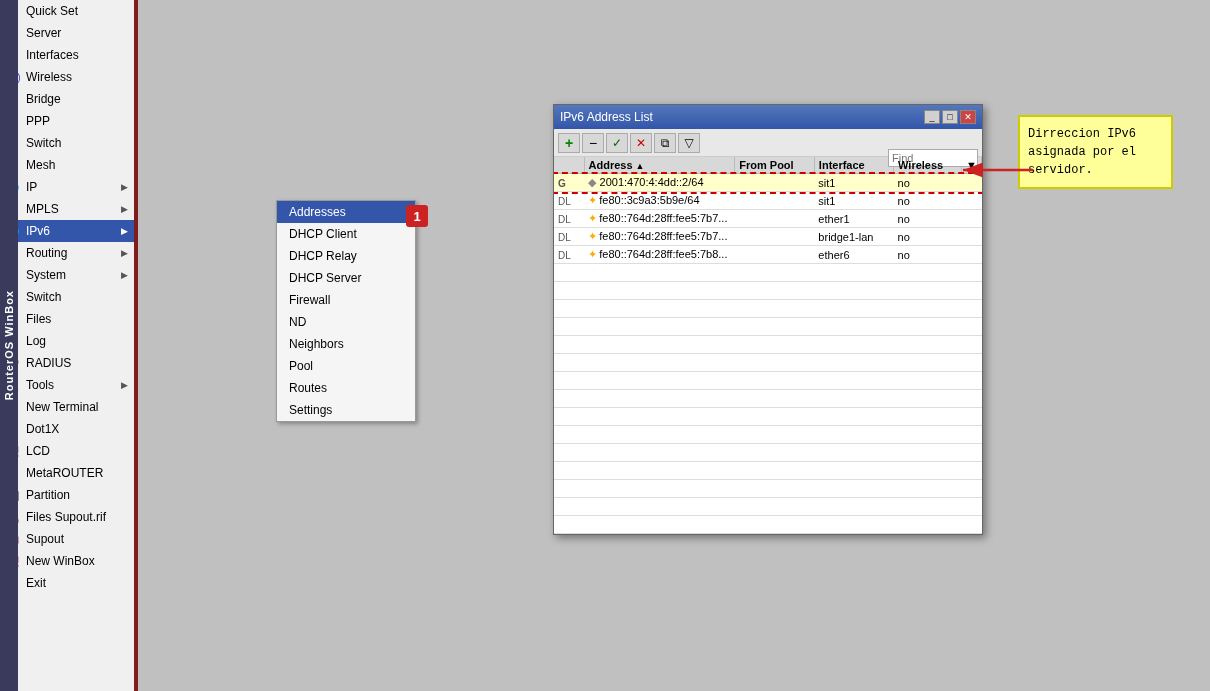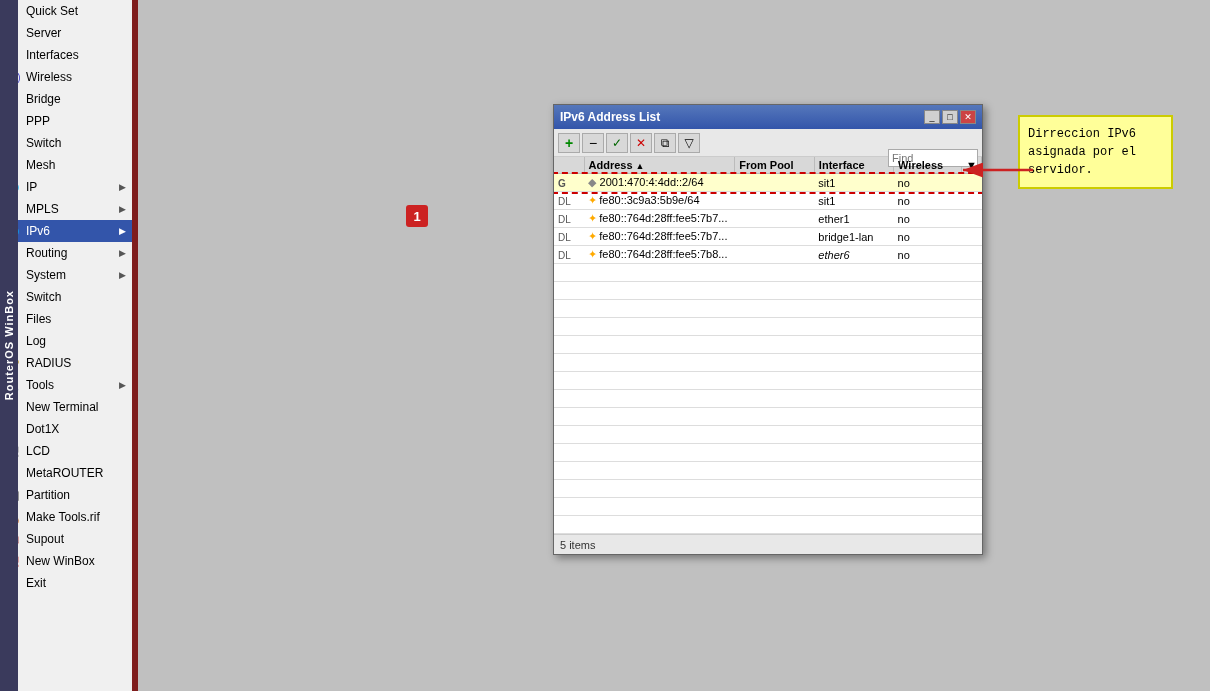--- a/index.html
+++ b/index.html
@@ -13,21 +13,21 @@
       position: relative;
     }
 
     
     .sidebar {
       position: absolute;
       left: 0; top: 0;
       width: 138px;
       height: 691px;
       background: #f0f0f0;
-      border-right: 6px solid #7f1d1d;
+      border-right: 4px solid #7f1d1d;
       overflow: hidden;
     }
 
     .sidebar-item {
       display: flex;
       align-items: center;
       padding: 3px 6px;
       height: 22px;
       cursor: pointer;
       white-space: nowrap;
@@ -137,21 +137,21 @@
       background: linear-gradient(to bottom, #5577bb, #3355aa);
       color: #fff;
       padding: 3px 6px;
       display: flex;
       align-items: center;
       justify-content: space-between;
       height: 24px;
     }
     .window-title {
       font-size: 12px;
-      font-weight: bold;
+      font-weight: normal;
     }
     .window-controls {
       display: flex;
       gap: 2px;
     }
     .win-btn {
       width: 16px;
       height: 14px;
       background: #d0d0d0;
       border: 1px solid #888;
@@ -387,21 +387,21 @@
   <div class="sidebar-item">
     <span class="icon" style="color:#448844">▪</span>
     <span class="label">MetaROUTER</span>
   </div>
   <div class="sidebar-item">
     <span class="icon" style="color:#cc8844">💾</span>
     <span class="label">Partition</span>
   </div>
   <div class="sidebar-item">
     <span class="icon" style="color:#44aacc">📤</span>
-    <span class="label">Make Tools.rif</span>
+    <span class="label">Files Supout.rif</span>
   </div>
   <div class="sidebar-item">
     <span class="icon" style="color:#4466cc">📖</span>
     <span class="label">Supout</span>
   </div>
   <div class="sidebar-item">
     <span class="icon" style="color:#cc4444">🖥</span>
     <span class="label">New WinBox</span>
   </div>
   <div class="sidebar-item">
@@ -409,20 +409,32 @@
     <span class="label">Exit</span>
   </div>
 </div>
 
 <div class="winbox-label">
   <span>RouterOS WinBox</span>
 </div>
 
 <div class="main-area">
 
+  <div class="dropdown-menu">
+    <div class="dropdown-item selected">Addresses</div>
+    <div class="dropdown-item">DHCP Client</div>
+    <div class="dropdown-item">DHCP Relay</div>
+    <div class="dropdown-item">DHCP Server</div>
+    <div class="dropdown-item">Firewall</div>
+    <div class="dropdown-item">ND</div>
+    <div class="dropdown-item">Neighbors</div>
+    <div class="dropdown-item">Pool</div>
+    <div class="dropdown-item">Routes</div>
+    <div class="dropdown-item">Settings</div>
+  </div>
 
   <div class="badge-1">1</div>
 
   <div class="ipv6-window">
 
     <div class="window-titlebar">
       <span class="window-title">IPv6 Address List</span>
       <div class="window-controls">
         <div class="win-btn">_</div>
         <div class="win-btn">□</div>
@@ -487,21 +499,21 @@
             <td></td>
             <td>bridge1-lan</td>
             <td>no</td>
             <td></td>
           </tr>
 
           <tr>
             <td><span style="color:#555; font-size:10px;">DL</span></td>
             <td><span class="plus-icon">✦</span><span>fe80::764d:28ff:fee5:7b8...</span></td>
             <td></td>
-            <td style="font-style:italic;">ether6</td>
+            <td style="">ether6</td>
             <td>no</td>
             <td></td>
           </tr>
 
           <tr style="height:18px;">
               <td colspan="6"></td>
             </tr>
           <tr style="height:18px;">
               <td colspan="6"></td>
             </tr>
@@ -541,23 +553,20 @@
           <tr style="height:18px;">
               <td colspan="6"></td>
             </tr>
           <tr style="height:18px;">
               <td colspan="6"></td>
             </tr>
         </tbody>
       </table>
     </div>
 
-    <div class="status-bar">
-      <span>5 items</span>
-    </div>
   </div>
 
   <div class="annotation-box">
     <span>Dirreccion  IPv6<br>asignada  por  el<br>servidor.</span>
   </div>
 
   <svg class="arrow-svg" width="80" height="30" viewBox="0 0 80 30">
     <defs>
       <marker id="arrowhead" markerWidth="8" markerHeight="6" refX="8" refY="3" orient="auto">
         <polygon points="0 0, 8 3, 0 6" fill="#cc2222"></polygon>

